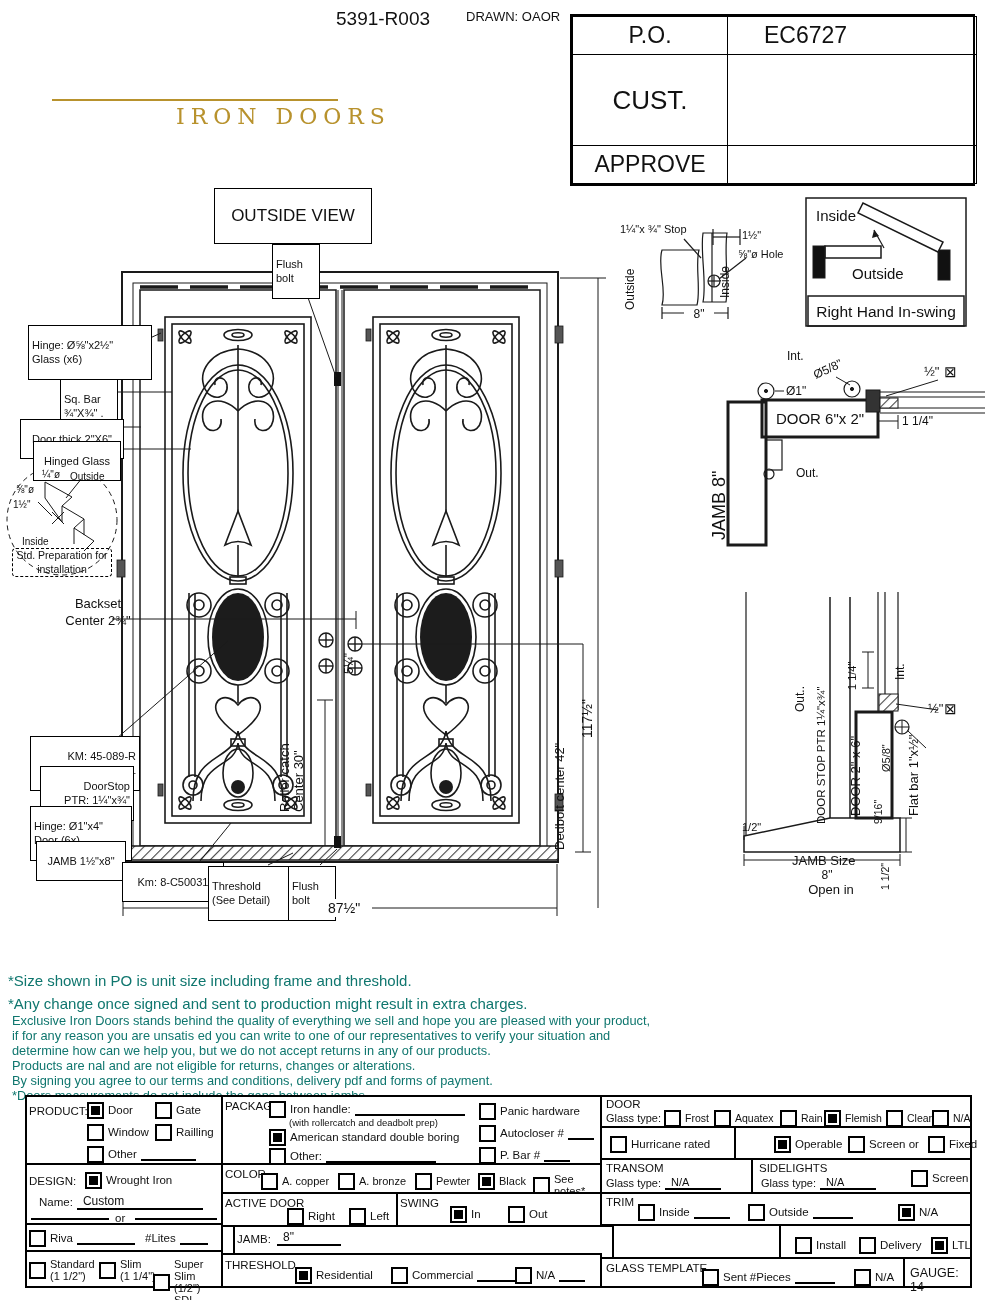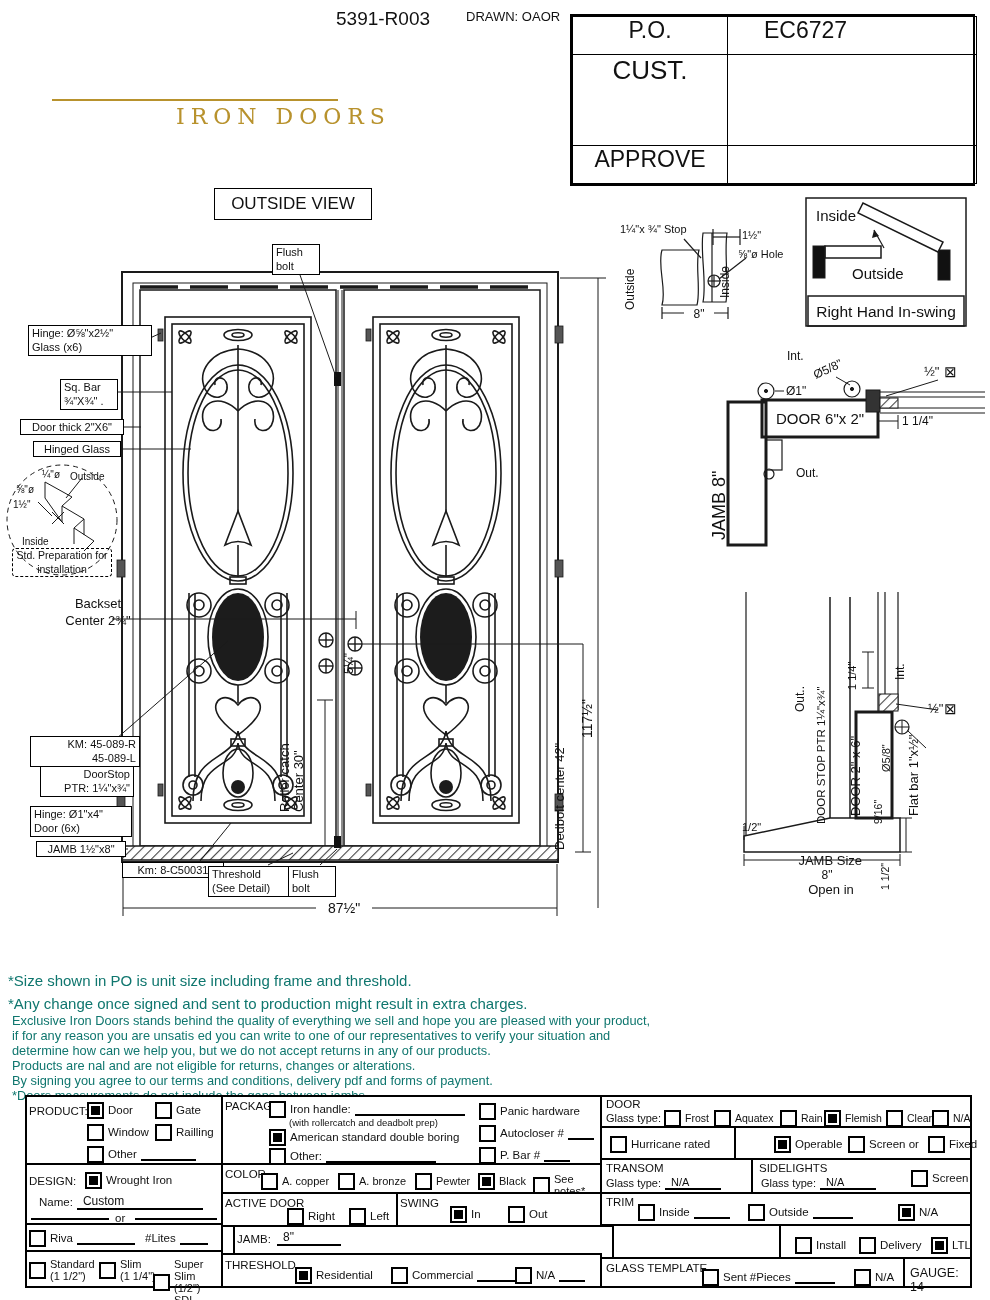--- a/index.html
+++ b/index.html
@@ -1,26 +1,26 @@
 <!DOCTYPE html>
 <html><head>
 <meta charset="utf-8">
 <style>
   html,body{margin:0;padding:0;background:#fff}
   .page{position:relative;width:990px;height:1300px;background:#fff;font-family:"Liberation Sans",sans-serif;color:#111;overflow:hidden}
   .abs{position:absolute}
   .lbl{position:absolute;font-size:11px;line-height:1.3;white-space:pre-line;color:#111}
-  .b{border:1px solid #000;background:#fff;padding:0 3px;text-align:center}
+  .b{border:1px solid #000;background:#fff;padding:12px 3px;text-align:center}
   .v{position:absolute;transform:rotate(-90deg);transform-origin:left bottom;white-space:pre-line;font-size:13px;line-height:1.1;color:#111}
   .dimw{background:#fff;padding:0 4px;font-size:14px}
   .logo-script{position:absolute;left:8px;top:14px;font-family:"DejaVu Serif",serif;font-style:italic;font-size:62px;color:#b8922d}
   .logo-rule{position:absolute;left:52px;top:99px;width:286px;height:2px;background:#b8922d}
   .logo-sub{position:absolute;left:176px;top:104px;font-family:"DejaVu Serif",serif;font-size:22px;letter-spacing:6px;color:#b8922d}
   .potable{position:absolute;left:570px;top:14px;width:405px;height:172px;border:2px solid #000;box-sizing:border-box}
-  .pocell{position:absolute;box-sizing:border-box;border:1px solid #000;display:flex;align-items:flex-start}
+  .pocell{position:absolute;box-sizing:border-box;border:1px solid #000;display:flex;align-items:center}
   .form{position:absolute;left:25px;top:1095px;width:947px;height:193px}
   .cell{position:absolute;border:2px solid #000;box-sizing:border-box;background:#fff}
   .sec{position:absolute;font-size:11.5px;font-weight:400}
   .ci{position:absolute;display:flex;align-items:center;gap:4px;font-size:11.5px;white-space:pre-line;line-height:1.1}
   .cb{width:13px;height:13px;border:2px solid #000;background:#fff;display:inline-block;flex:none}
   .cb.checked{position:relative}
   .cb.checked::after{content:"";position:absolute;left:2px;top:2px;width:9px;height:9px;background:#000}
   .bl{display:inline-block;border-bottom:2px solid #000;height:11px}
   .uv{display:inline-block;border-bottom:2px solid #000;padding:0 10px 0 6px;font-size:12px}
   .orline{position:absolute;height:2px;background:#000}
@@ -341,21 +341,21 @@
   <div class="v" style="left:858px;top:678px;width:42px;height:12px;font-size:11px">1 1/4"</div>
   <div class="v" style="left:906px;top:668px;width:24px;height:12px;font-size:12px">Int.</div>
   <div class="lbl" style="left:928px;top:701px;font-size:13px">½"</div>
   <div class="lbl" style="left:944px;top:699px;font-size:15px">⊠</div>
   <div class="v" style="left:864px;top:801px;width:96px;height:15px;font-size:13px">DOOR 2" x 6"</div>
   <div class="v" style="left:892px;top:760px;width:40px;height:12px;font-size:11px">Ø5/8"</div>
   <div class="v" style="left:922px;top:801px;width:108px;height:15px;font-size:13px">Flat bar 1"x½"</div>
   <div class="v" style="left:884px;top:813px;width:34px;height:11px;font-size:10.5px">9/16"</div>
   <div class="v" style="left:891px;top:879px;width:38px;height:11px;font-size:10.5px">1 1/2"</div>
   <div class="lbl" style="left:742px;top:820px;font-size:11px">1/2"</div>
-  <div class="lbl" style="left:792px;top:853px;width:70px;text-align:right;font-size:13px">JAMB Size</div>
+  <div class="lbl" style="left:792px;top:853px;width:70px;text-align:left;font-size:13px">JAMB Size</div>
   <div class="lbl" style="left:792px;top:868px;width:70px;text-align:center;font-size:12px">8"</div>
   <div class="lbl" style="left:796px;top:882px;width:70px;text-align:center;font-size:13px">Open in</div>
 
   <div class="notes" style="top:972px;font-size:15px">*Size shown in PO is unit size including frame and threshold.</div>
   <div class="notes" style="top:995px;font-size:15px">*Any change once signed and sent to production might result in extra charges.</div>
   <div class="notes" style="left:12px;top:1013px;font-size:12.8px;line-height:15px;white-space:pre-line">Exclusive Iron Doors stands behind the quality of everything we sell and hope you are pleased with your product,
 if for any reason you are unsatis   ed you can write to one of our representatives to verify your situation and
 determine how can we help you, but we do not accept returns in any of our products.
 Products are    nal and are not eligible for returns, changes or alterations.
 By signing you agree to our terms and conditions, delivery pdf and forms of payment.

